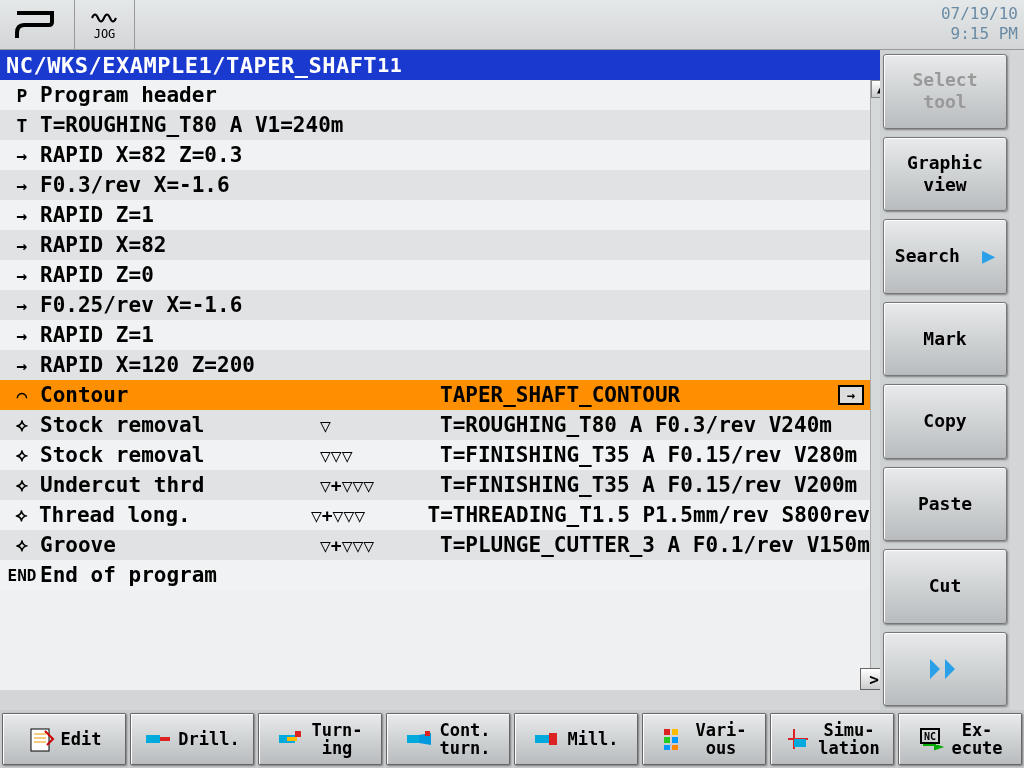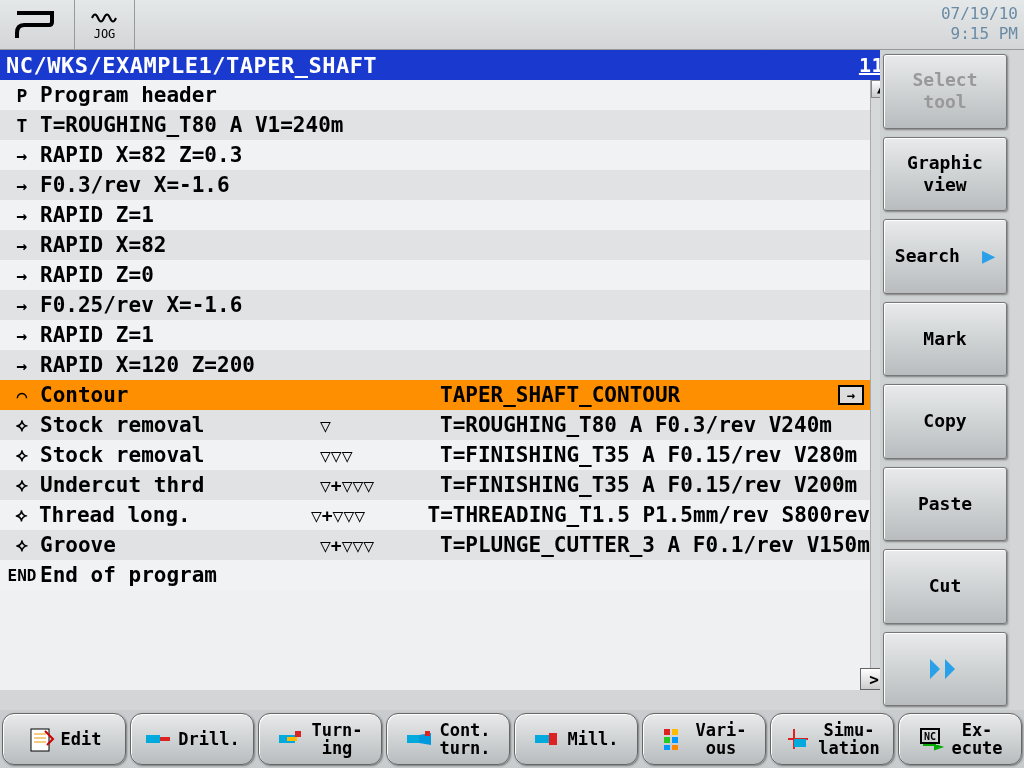--- a/index.html
+++ b/index.html
@@ -49,24 +49,24 @@
   .path-bar {
     height: 30px;
     background: #1a3acf;
     color: #fff;
     font-size: 22px;
     font-weight: bold;
     display: flex;
     align-items: center;
     padding: 0 6px;
     width: 890px;
-    justify-content: space-between;
+    justify-content: flex-start;
     letter-spacing: 0.5px;
   }
-  .path-bar .ln { font-size:20px;text-decoration:underline; }
+  .path-bar .ln { font-size:20px; }
   .main-area {
     position: absolute;
     left: 0;
     top: 80px;
     width: 890px;
     height: 610px;
     background: #eef0f1;
     display: flex;
   }
   .program-list {
@@ -160,21 +160,21 @@
     width: 1024px;
     height: 58px;
     background: #c9ccce;
     display: flex;
   }
   .softkey-h {
     flex:1;
     margin: 3px 2px;
     background: linear-gradient(#e8eaeb,#b8bcbe);
     border: 1px solid #666;
-    border-radius: 12px;
+    border-radius: 1px;
     box-shadow: inset 1px 1px 0 #fff, 1px 1px 2px rgba(0,0,0,0.4);
     display:flex;
     align-items:center;
     justify-content:center;
     font-size:17px;
     font-weight:bold;
     gap:6px;
     text-align:center;
     line-height:18px;
   }

